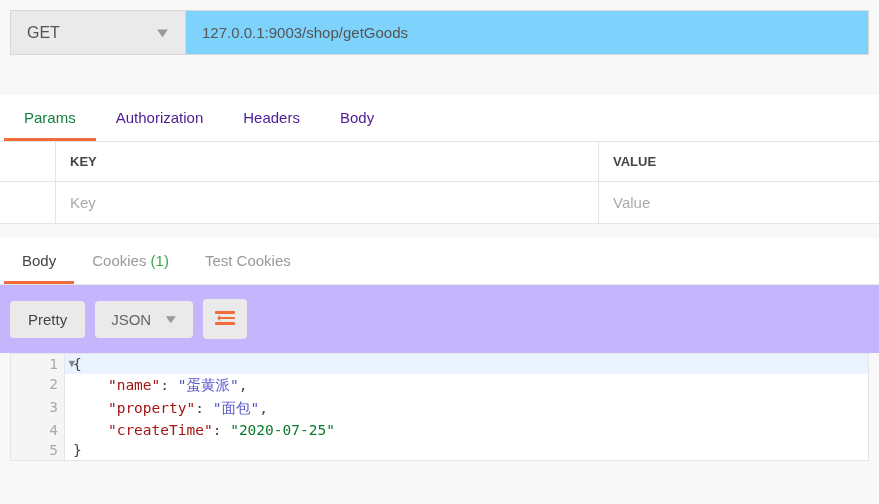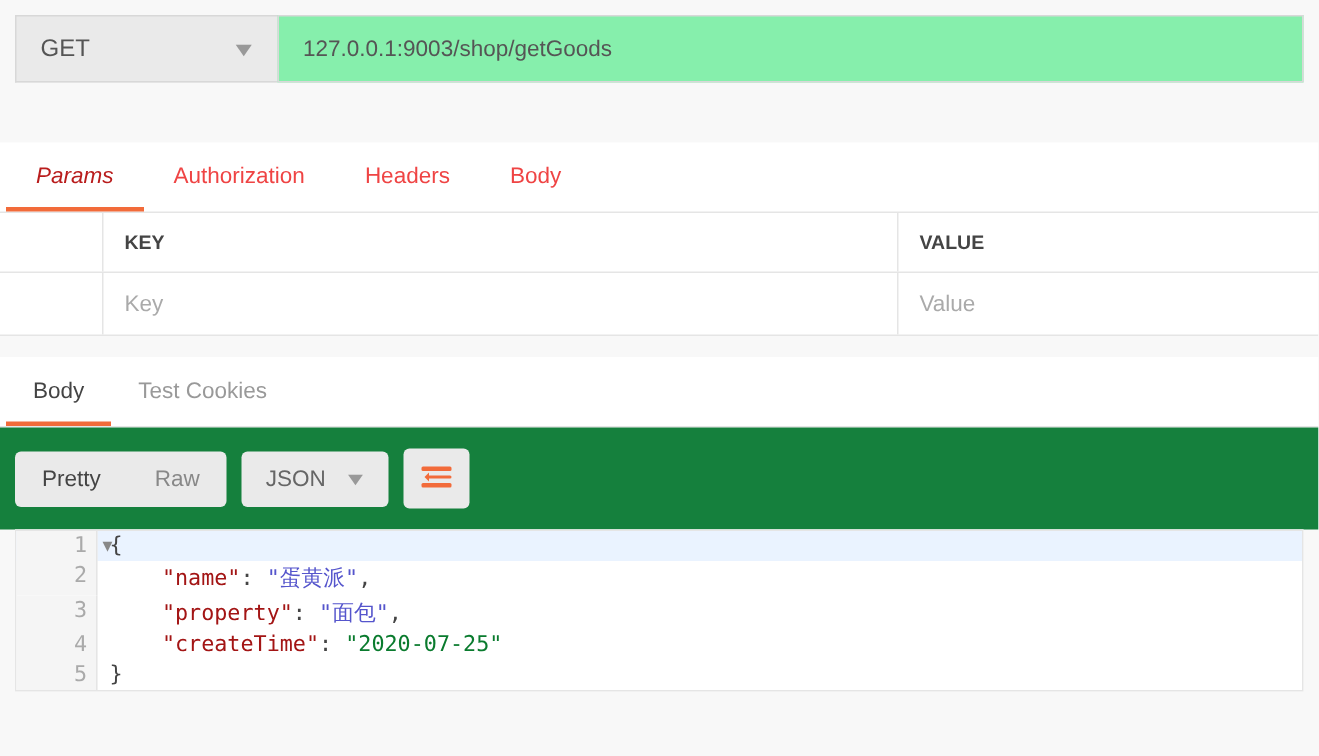--- a/index.html
+++ b/index.html
@@ -1,36 +1,36 @@
 <!DOCTYPE html>
 <html><head>
 <meta charset="utf-8">
 <style>
 * { box-sizing: border-box; margin: 0; padding: 0; }
 body { font-family: -apple-system, BlinkMacSystemFont, "Segoe UI", sans-serif; font-size: 14px; color: #424242; background: #f8f8f8; width: 879px; }
 .request-bar { display: flex; padding: 10px; gap: 0; }
 .method-select { width: 175px; height: 45px; background: #eaeaea; border: 1px solid #d8d8d8; display: flex; align-items: center; padding: 0 16px; justify-content: space-between; cursor: pointer; color: #555; font-size: 16px; border-right: none; }
 .method-select .chev { font-size: 13px; color: #999; transform: scaleX(1.4); }
-.url-input { flex: 1; height: 45px; background: #86efac; border: 1px solid #d8d8d8; padding: 0 16px; color: #555; font-size: 15px; }
+.url-input { flex: 1; height: 45px; background: #7dd3fc; border: 1px solid #d8d8d8; padding: 0 16px; color: #555; font-size: 15px; }
 .tabs { display: flex; gap: 0; padding: 0 4px; border-bottom: 1px solid #e5e5e5; background: #fff; margin-top: 30px; }
-.tab { padding: 14px 20px 12px; color: #ef4444; cursor: pointer; font-size: 15px; }
-.tab.active { color: #b91c1c; border-bottom: 3px solid #f26b3a; font-style: italic; }
+.tab { padding: 14px 20px 12px; color: #4c1d95; cursor: pointer; font-size: 15px; }
+.tab.active { color: #15803d; border-bottom: 3px solid #f26b3a; }
 .params-table { background: #fff; }
-.params-row { display: flex; border-bottom: 1px solid #e5e5e5; padding-left: 13px; }
+.params-row { display: flex; border-bottom: 1px solid #e5e5e5; }
 .params-row.header .cell { font-weight: bold; color: #444; font-size: 13px; }
 .cell { padding: 12px 14px; }
 .cell.left-gutter { width: 56px; border-right: 1px solid #e5e5e5; }
 .cell.key { flex: 1; border-right: 1px solid #e5e5e5; }
 .cell.value { width: 280px; }
 .params-row.input .cell { color: #aaa; font-size: 15px; }
 .response-tabs { display: flex; gap: 0; padding: 0 4px; border-bottom: 1px solid #e5e5e5; background: #fff; margin-top: 14px; }
 .rtab { padding: 14px 18px 12px; color: #999; cursor: pointer; font-size: 15px; }
 .rtab.active { color: #444; border-bottom: 3px solid #f26b3a; }
 .count { color: #3ca64a; }
-.viewer-bar { display: flex; gap: 10px; padding: 14px 10px; align-items: center; background: #15803d; }
+.viewer-bar { display: flex; gap: 10px; padding: 14px 10px; align-items: center; background: #c4b5fd; }
 .btn-group { display: flex; background: #eaeaea; border-radius: 4px; overflow: hidden; }
 .vbtn { padding: 10px 18px; color: #888; cursor: pointer; font-size: 15px; }
 .vbtn.active { color: #444; }
 .fmt-select { background: #eaeaea; border-radius: 4px; padding: 10px 16px; display: flex; align-items: center; gap: 14px; color: #666; cursor: pointer; font-size: 15px; }
 .fmt-select .chev { font-size: 12px; color: #999; transform: scaleX(1.4); }
 .wrap-btn { background: #eaeaea; border-radius: 4px; width: 44px; height: 40px; display: flex; align-items: center; justify-content: center; cursor: pointer; }
 .wrap-icon { width: 20px; height: 16px; display: flex; flex-direction: column; gap: 3px; }
 .wrap-icon span { height: 2.5px; background: #f26b3a; border-radius: 1px; }
 .wrap-icon span:nth-child(2) { width: 80%; align-self: flex-end; position: relative; }
 .wrap-icon span:nth-child(2)::after { content: ''; position: absolute; left: -5px; top: -2px; border: 3px solid transparent; border-right-color: #f26b3a; }
@@ -72,27 +72,30 @@
   </div>
   <div class="params-row input">
     <div class="cell left-gutter"></div>
     <div class="cell key">Key</div>
     <div class="cell value">Value</div>
   </div>
 </div>
 
 <div class="response-tabs">
   <div class="rtab active">Body</div>
+  <div class="rtab">
+    <span>Cookies</span>
+    <span class="count">(1)</span>
+  </div>
   <div class="rtab">Test Cookies</div>
 </div>
 
 <div class="viewer-bar">
   <div class="btn-group">
     <div class="vbtn active">Pretty</div>
-    <div class="vbtn">Raw</div>
   </div>
   <div class="fmt-select">
     <span>JSON</span>
     <span class="chev">▼</span>
   </div>
   <div class="wrap-btn">
     <div class="wrap-icon">
         <span></span>
         <span></span>
         <span></span>

